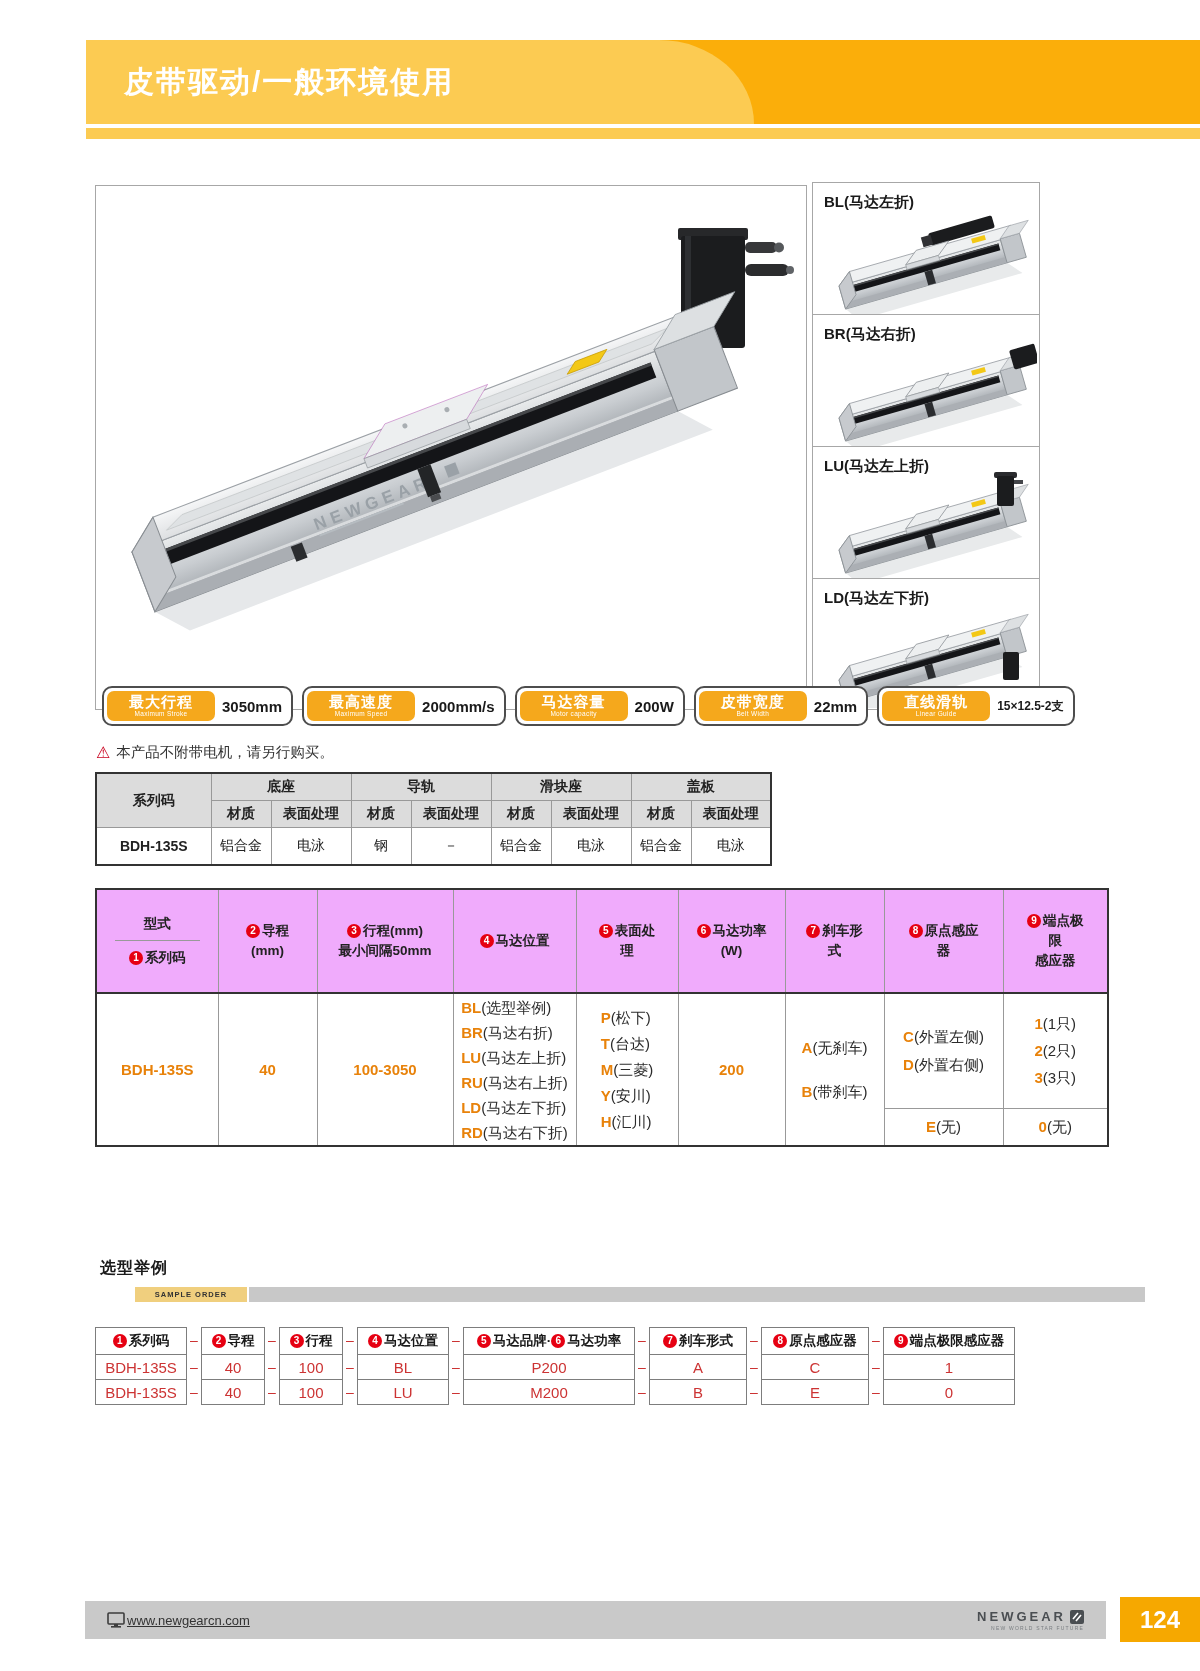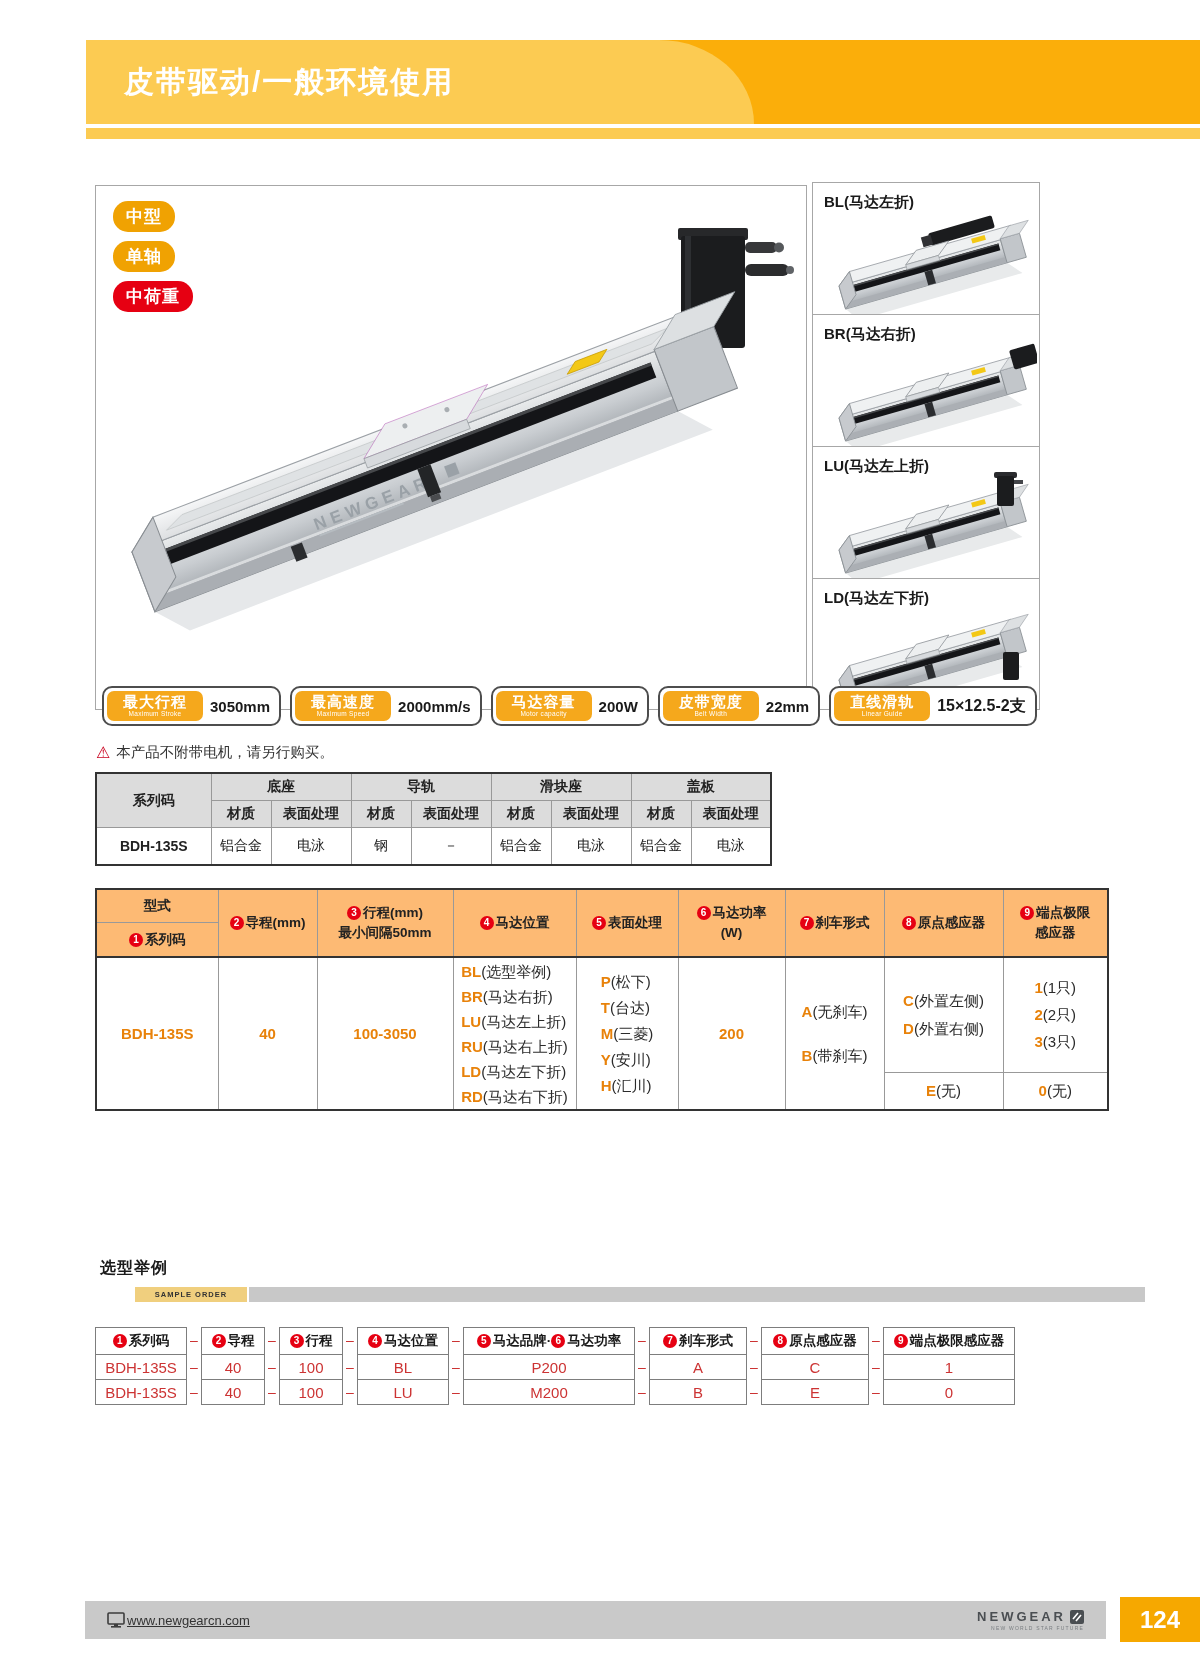--- a/index.html
+++ b/index.html
@@ -21,25 +21,25 @@
   .tags{position:absolute;left:17px;top:15px;z-index:5;}
   .tag{display:table;margin-bottom:9px;padding:4px 13px;border-radius:15px;color:#fff;
        font-size:17px;font-weight:bold;letter-spacing:1px;}
   .tag-orange{background:#F0A202;}
   .tag-red{background:#E60012;}
   .main-svg{position:absolute;left:8px;top:34px;}
 
   .badges{position:absolute;left:6px;top:500px;display:flex;gap:9px;z-index:6;}
   .badge{display:flex;align-items:center;gap:7px;background:#fff;border:2px solid #4D4D4D;
          border-radius:10px;padding:3px 9px 3px 3px;white-space:nowrap;}
-  .badge-label{background:#F5A81C;border-radius:7px;padding:3px 16px;text-align:center;color:#fff;}
+  .badge-label{background:#F5A81C;border-radius:7px;padding:3px 22px;text-align:center;color:#fff;}
   .badge-zh{font-size:15px;font-weight:bold;letter-spacing:1px;line-height:16px;}
   .badge-en{font-size:6.5px;line-height:8px;letter-spacing:.3px;}
   .badge-val{font-size:15px;font-weight:bold;color:#1a1a1a;}
-  .badge-small .badge-val{font-size:16px;}
+  .badge-small .badge-val{font-size:12px;}
 
   
   .variant-panel{position:absolute;left:812px;top:182px;width:226px;height:526px;border:1px solid #A7A7A7;background:#fff;}
   .variant-cell{position:relative;height:131px;border-bottom:1px solid #A7A7A7;overflow:hidden;}
   .variant-cell:last-child{border-bottom:none;height:129px;}
   .variant-label{position:absolute;left:11px;top:10px;font-size:15px;font-weight:bold;color:#1a1a1a;z-index:2;}
   .variant-svg{position:absolute;right:2px;bottom:0;}
 
   
   .notice{position:absolute;left:96px;top:743px;font-size:14.5px;color:#333;display:flex;align-items:center;gap:6px;}
@@ -51,22 +51,22 @@
   .mat-table th{background:#DCDCDC;border:1px solid #999;font-size:14px;color:#222;font-weight:bold;
                 height:26px;padding:0;text-align:center;}
   .mat-table td{border:1px solid #999;height:36px;font-size:14px;color:#222;background:#fff;
                 text-align:center;padding:0;}
   .mat-corner{font-size:15px;}
   .mat-series{color:#E8820A;font-weight:bold;font-size:15px;}
 
   
   .sel-table{position:absolute;left:95px;top:888px;border-collapse:collapse;table-layout:fixed;
              border:2px solid #333;width:1012px;}
-  .sel-table th{background:#fdba74;border:1px solid #999;border-bottom:2px solid #333;
-                font-size:13.5px;font-weight:bold;color:#222;height:66px;padding:0;line-height:20px;text-align:center;}
+  .sel-table th{background:#f0abfc;border:1px solid #999;border-bottom:2px solid #333;
+                font-size:13.5px;font-weight:bold;color:#222;height:66px;padding:18px;line-height:20px;text-align:center;}
   .sel-table td{border:1px solid #999;background:#fff;text-align:center;vertical-align:middle;padding:0;}
   .sel-table .row-main{height:115px;}
   .sel-table .row-sub{height:38px;}
   .c1top{height:32px;line-height:32px;border-bottom:1px solid #999;}
   .c1bot{height:33px;line-height:33px;}
   .cnum{display:inline-block;width:14px;height:14px;border-radius:50%;background:#E60012;color:#fff;
         font-size:10px;line-height:14px;text-align:center;font-weight:bold;margin-right:2px;vertical-align:1px;}
   .oc{color:#E8820A;font-weight:bold;}
   .val{font-size:15px;}
   .optwrap{display:inline-block;text-align:left;}
@@ -140,25 +140,20 @@
 
 <div class="page">
 
   <div class="banner">
     <div class="banner-light"></div>
     <div class="banner-title-left">皮带驱动/一般环境使用</div>
   </div>
   <div class="banner-strip"></div>
 
   <div class="image-box">
-    <div class="tags">
-      <div class="tag tag-orange">中型</div>
-      <div class="tag tag-orange">单轴</div>
-      <div class="tag tag-red">中荷重</div>
-    </div>
 
     <svg class="main-svg" width="690" height="420" viewBox="0 0 690 420">
 
       <rect x="574" y="8" width="70" height="12" rx="2" fill="#27282A"></rect>
       <rect x="577" y="16" width="64" height="112" rx="3" fill="#1B1C1E"></rect>
       <rect x="581" y="16" width="6" height="112" fill="#35373A" opacity="0.7"></rect>
       <rect x="641" y="22" width="32" height="11" rx="5" fill="#37383A"></rect>
       <circle cx="675" cy="27.5" r="5" fill="#55585B"></circle>
       <rect x="641" y="44" width="44" height="12" rx="6" fill="#2B2C2E"></rect>
       <circle cx="686" cy="50" r="4" fill="#606367"></circle>

